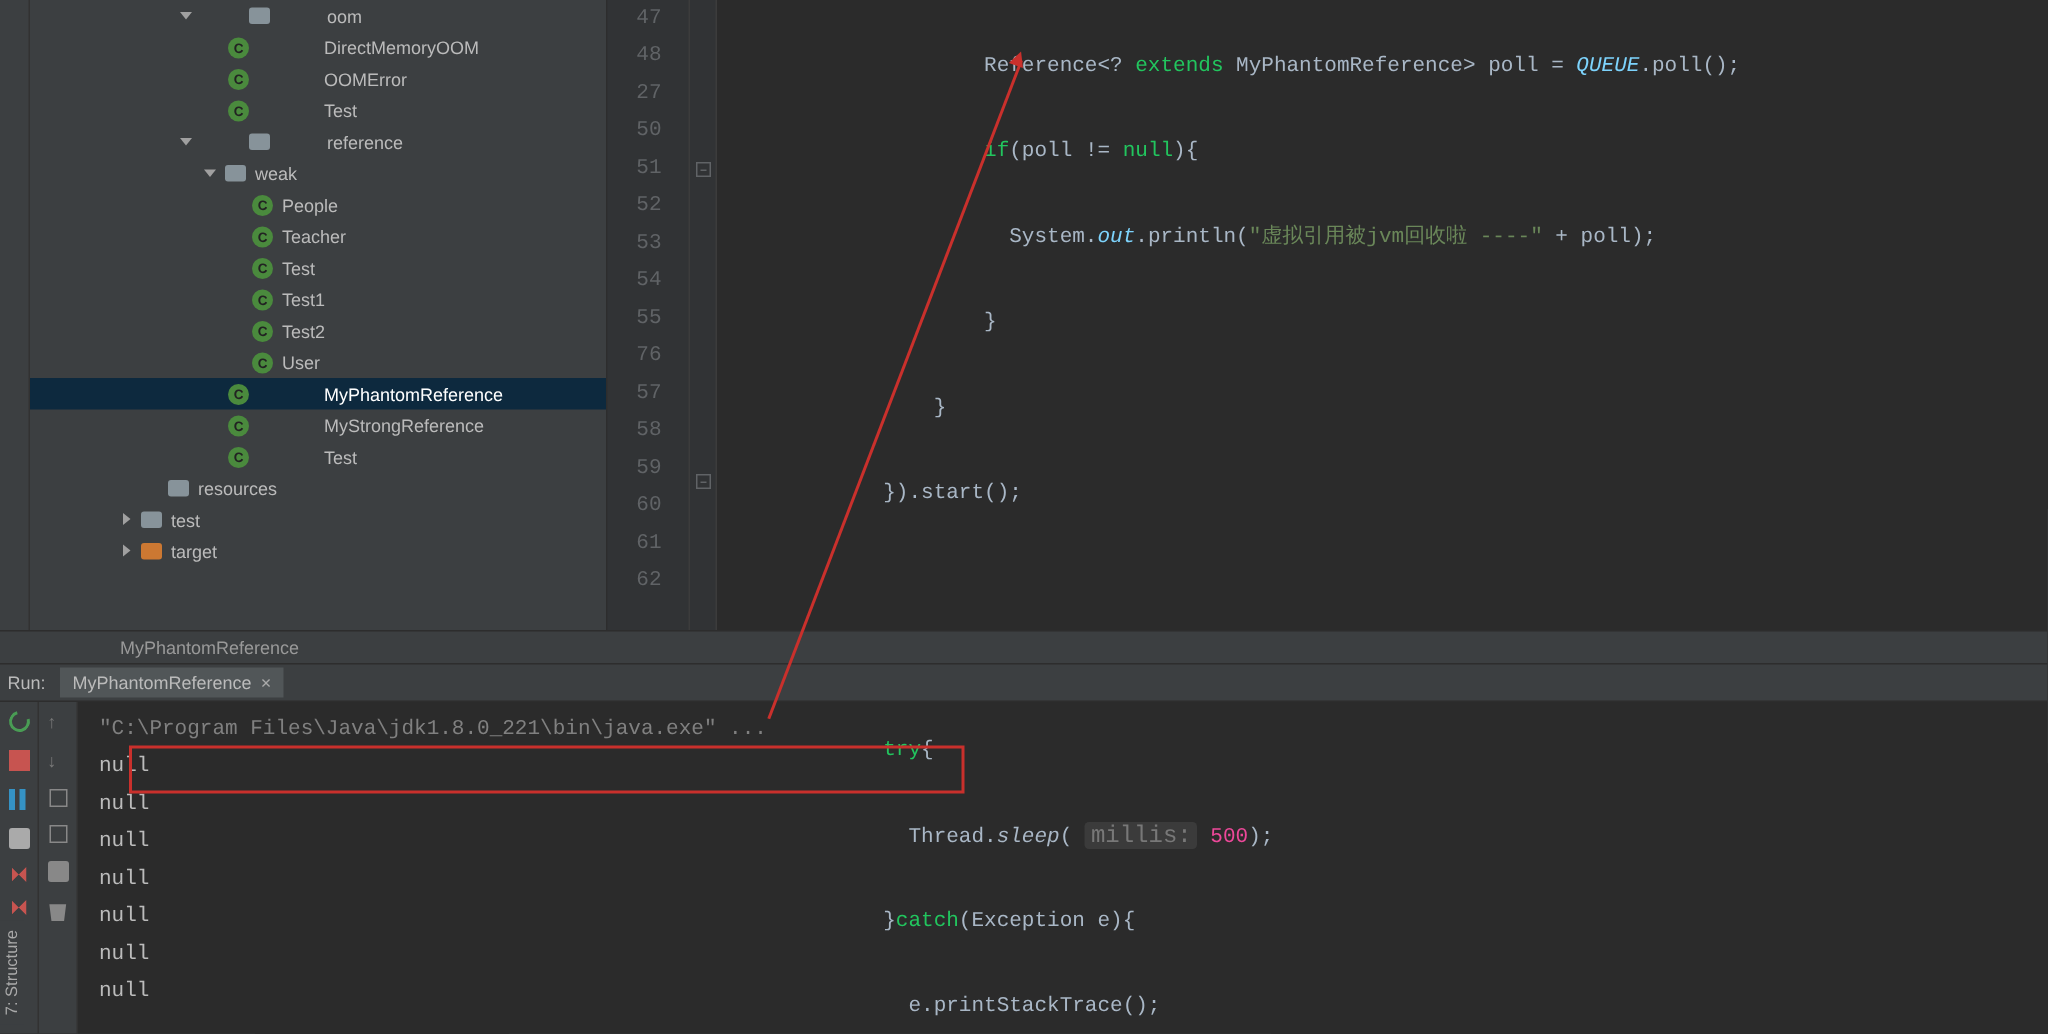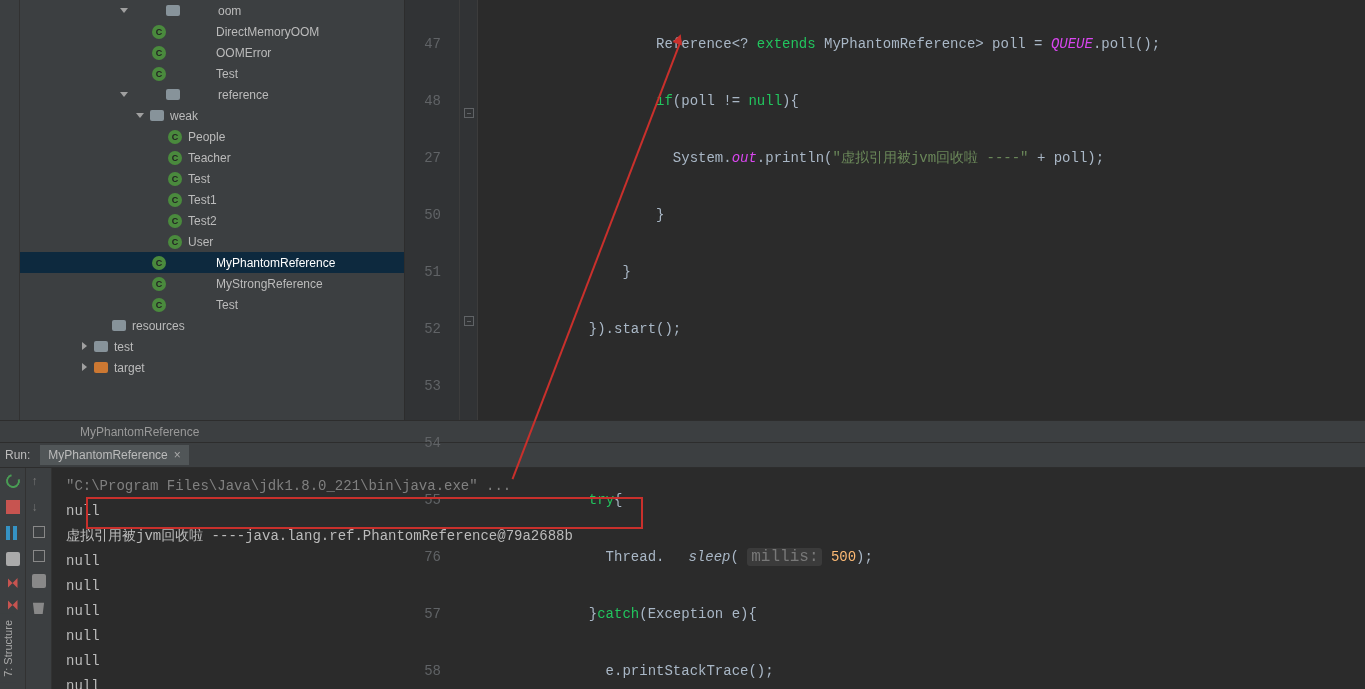--- a/index.html
+++ b/index.html
@@ -100,44 +100,44 @@
     position: relative;
   }
   .gutter {
     width: 55px;
     text-align: right;
     padding-right: 18px;
     color: #606366;
     background: #313335;
     border-right: 1px solid #3c3c3c;
   }
-  .gutter .ln { height: 25px; line-height: 25px; margin-top: 32px; }
+  .gutter .ln { height: 25px; line-height: 25px; }
   .fold-strip { width: 18px; background: #313335; border-right: 1px solid #3c3c3c; }
   .fold-mark {
     width: 10px; height: 10px;
     border: 1px solid #606366;
     margin: 8px auto 0;
     position: relative;
   }
   .fold-mark::before, .fold-mark::after {
     content: ""; position: absolute; background: #606366;
   }
   .fold-mark::before { left: 2px; top: 4px; width: 4px; height: 1px; }
   .code {
     flex: 1;
     padding-left: 10px;
     color: #a9b7c6;
     white-space: pre;
   }
   .code .cl { height: 25px; line-height: 25px; }
   .kw { color: #22c55e; }
   .str { color: #6a8759; }
-  .static { color: #d946ef; font-style: italic; }
-  .ital { font-style: italic; margin-left: 24px; }
-  .num { color: #fdba74; }
+  .static { color: #7dd3fc; font-style: italic; }
+  .ital { font-style: italic; }
+  .num { color: #ec4899; }
   .param-hint {
     background: #3b3b3b;
     color: #787878;
     border-radius: 3px;
     padding: 0 4px;
     font-size: 16px;
   }
 
   .breadcrumb {
     height: 22px;
@@ -403,21 +403,20 @@
     <div class="tb-ic ic-up"></div>
     <div class="tb-ic ic-down"></div>
     <div class="tb-ic ic-wrap"></div>
     <div class="tb-ic ic-wrap"></div>
     <div class="tb-ic ic-print"></div>
     <div class="tb-ic ic-trash"></div>
   </div>
   <div class="console mono">
     <div class="ln cmd">"C:\Program Files\Java\jdk1.8.0_221\bin\java.exe" ...</div>
     <div class="ln">null</div>
-    <div class="ln">虚拟引用被jvm回收啦 ----java.lang.ref.PhantomReference@79a2688b</div>
     <div class="ln">null</div>
     <div class="ln">null</div>
     <div class="ln">null</div>
     <div class="ln">null</div>
     <div class="ln">null</div>
     <div class="ln">null</div>
 
   </div>
 </div>
 

